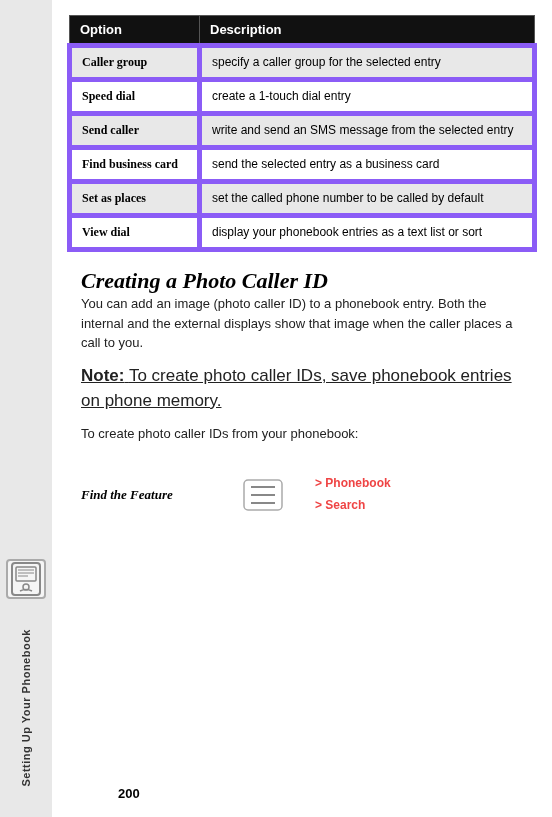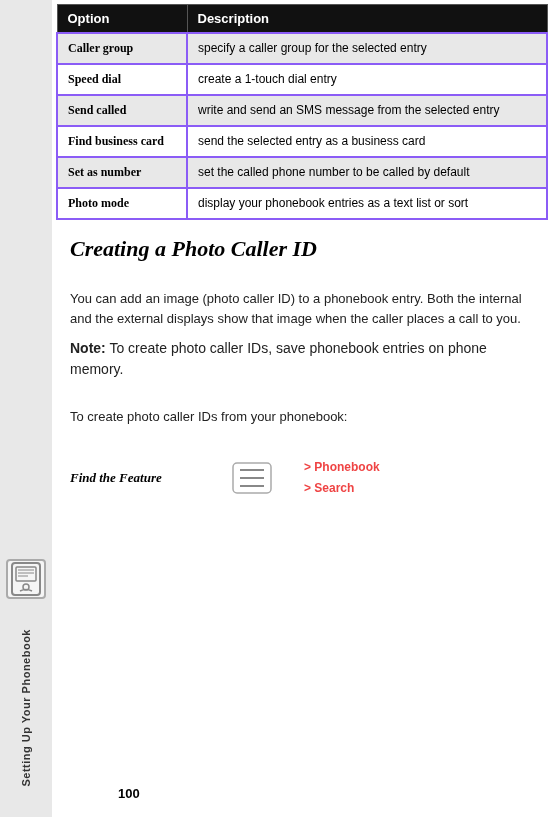--- a/index.html
+++ b/index.html
@@ -50,21 +50,21 @@
       margin-bottom: 30px;
     }
 
     
     .main {
       position: absolute;
       left: 52px;
       top: 0;
       width: 500px;
       height: 817px;
-      padding: 4px;
+      padding: 15px;
     }
 
     
     .options-table {
       width: 100%;
       border-collapse: collapse;
       border: 1px solid #999;
     }
 
     .options-table th {
@@ -73,21 +73,21 @@
       font-size: 13px;
       font-weight: bold;
       padding: 6px 10px;
       text-align: left;
       border: 1px solid #555;
     }
 
     .options-table td {
       font-size: 12px;
       padding: 7px 10px;
-      border: 2px solid #8b5cf6;
+      border: 5px solid #8b5cf6;
       vertical-align: top;
     }
 
     .options-table tr:nth-child(odd) td {
       background: #e8e8e8;
     }
 
     .options-table tr:nth-child(even) td {
       background: #fff;
     }
@@ -110,28 +110,28 @@
       font-style: italic;
       color: #000;
       font-family: 'Times New Roman', serif;
     }
 
     .body-text {
       font-size: 13px;
       color: #222;
       line-height: 1.5;
       margin-bottom: 10px;
-      margin-top: 27px;
     }
 
     .note-text {
-      font-size: 14px;
+      font-size: 17px;
       color: #222;
       line-height: 1.5;
       margin-bottom: 10px;
+      text-decoration: underline;
     }
 
     .note-text strong {
       font-weight: bold;
     }
 
     .feature-section {
       display: flex;
       align-items: center;
       padding: 10px 14px;
@@ -207,33 +207,33 @@
     <tbody id="table-body">
     <tr>
           <td>Caller group</td>
           <td>specify a caller group for the selected entry</td>
         </tr>
         <tr>
           <td>Speed dial</td>
           <td>create a 1-touch dial entry</td>
         </tr>
         <tr>
-          <td>Send called</td>
+          <td>Send caller</td>
           <td>write and send an SMS message from the selected entry</td>
         </tr>
         <tr>
           <td>Find business card</td>
           <td>send the selected entry as a business card</td>
         </tr>
         <tr>
-          <td>Set as number</td>
+          <td>Set as places</td>
           <td>set the called phone number to be called by default</td>
         </tr>
         <tr>
-          <td>Photo mode</td>
+          <td>View dial</td>
           <td>display your phonebook entries as a text list or sort</td>
         </tr>
       </tbody>
   </table>
 
   <div class="content">
     <div class="section-title">Creating a Photo Caller ID</div>
     <p class="body-text">You can add an image (photo caller ID) to a phonebook entry. Both the internal and the external displays show that image when the caller places a call to you.</p>
     <p class="note-text">
       <strong>Note:</strong>
@@ -252,14 +252,14 @@
         <line x1="8" y1="16" x2="32" y2="16" stroke="#888" stroke-width="2"></line>
         <line x1="8" y1="24" x2="32" y2="24" stroke="#888" stroke-width="2"></line>
       </svg>
     </div>
     <div class="feature-nav">
       <div>&gt; Phonebook</div>
       <div>&gt; Search</div>
     </div>
   </div>
 
-  <div class="page-number">100</div>
+  <div class="page-number">200</div>
 </div>
 
 </body></html>

